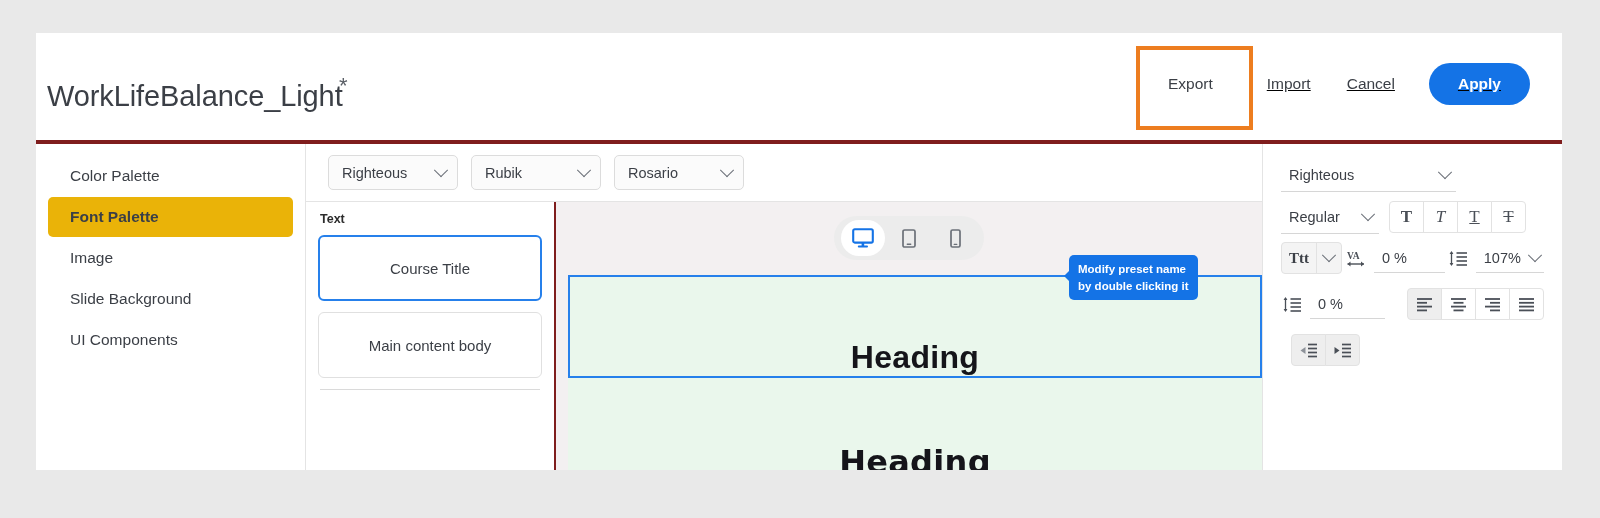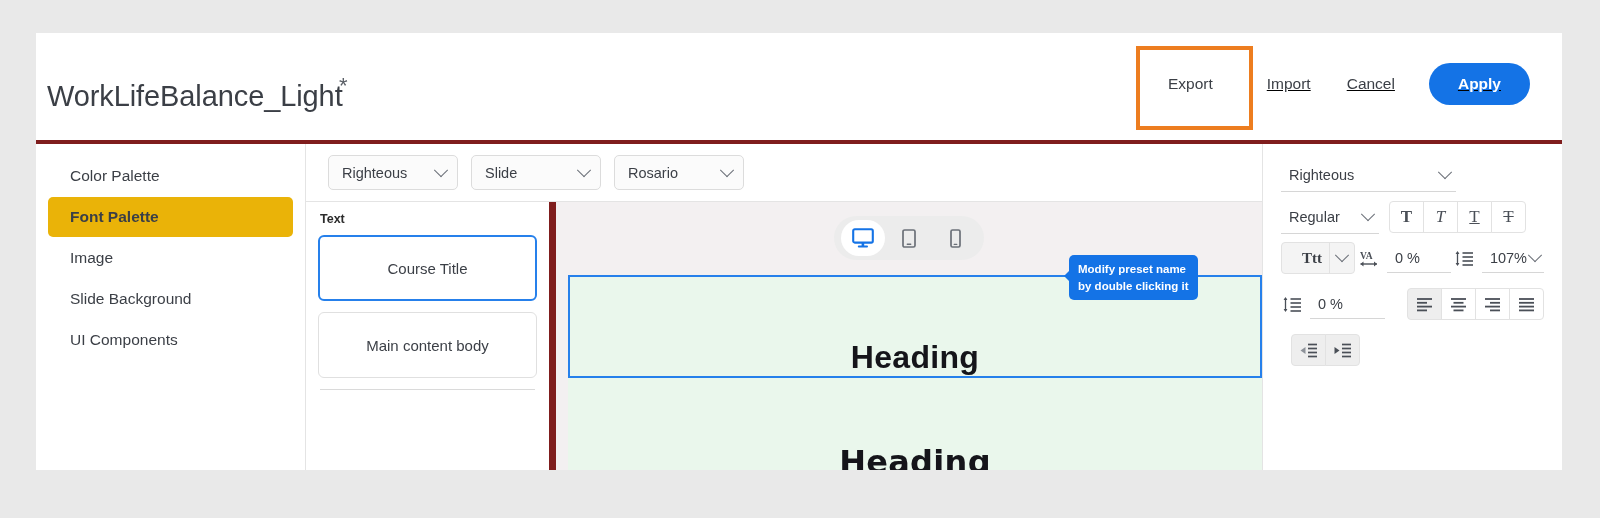--- a/index.html
+++ b/index.html
@@ -149,21 +149,21 @@
     transform: rotate(45deg) translate(-2px,-2px);
     flex: 0 0 auto;
   }
 
   .center-body { flex: 1 1 auto; display: flex; min-height: 0; }
 
   
   .presets {
     width: 250px;
     flex: 0 0 250px;
-    border-right: 7px solid #7f1d1d;
+    border-right: 2px solid #7f1d1d;
     padding: 10px 12px 0 12px;
     overflow: hidden;
   }
   .presets-label {
     font-size: 12.5px;
     font-weight: bold;
     color: #2c2c2c;
     padding-left: 2px;
     margin-bottom: 9px;
   }
@@ -322,21 +322,20 @@
     height: 32px;
     background: #f4f4f4;
     cursor: pointer;
   }
   .case-box .lbl {
     padding: 0 7px;
     font-size: 15px;
     font-weight: bold;
     font-family: "Liberation Serif", serif;
     color: #3b3f46;
-    margin-left: 13px;
   }
   .case-box .sep { width: 1px; height: 100%; background: #e2e2e2; }
   .case-box .cw { padding: 0 7px; display: flex; align-items: center; }
 
   .svgicon { display: block; }
   .mini-icon { margin: 0 8px 0 4px; display: flex; }
 </style>
 </head>
 <body>
 
@@ -377,21 +376,21 @@
     </div>
 
     <div class="center">
 
       <div class="fontbar">
         <div class="fsel">
           <span>Righteous</span>
           <span class="chev"></span>
         </div>
         <div class="fsel">
-          <span>Slide</span>
+          <span>Rubik</span>
           <span class="chev"></span>
         </div>
         <div class="fsel">
           <span>Rosario</span>
           <span class="chev"></span>
         </div>
       </div>
 
       <div class="center-body">
 

